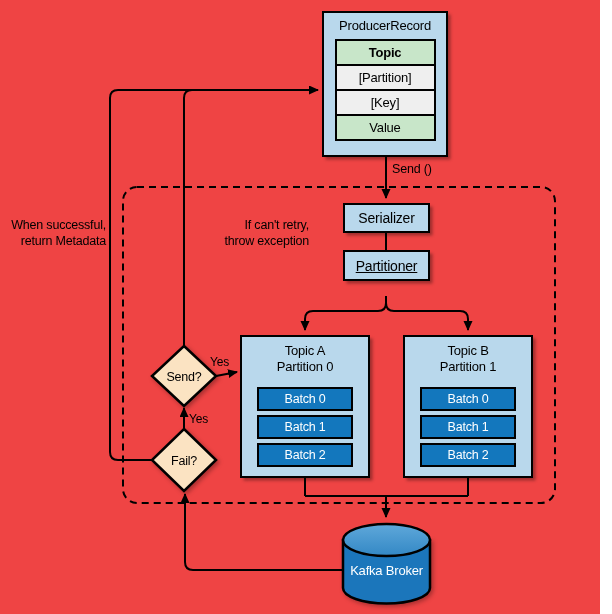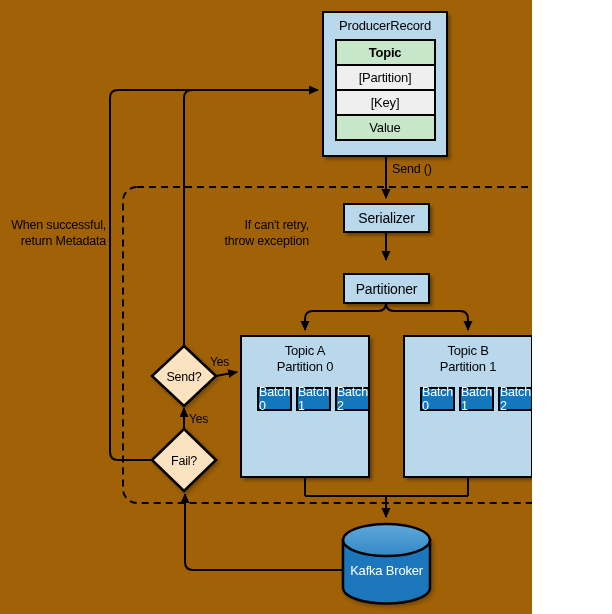--- a/index.html
+++ b/index.html
@@ -1,18 +1,18 @@
 <!DOCTYPE html>
 <html style="--box-blue: #b9d8ec; --row-green: #c8e6c9; --row-gray: #efefef; --batch-blue: #1377bd; --diamond-tan: #fbe3c2; --cylinder-body: #1b76bb; --cylinder-top-light: #5fa8da; --cylinder-top-dark: #3388c5; --line-black: #000000;"><head>
 <meta charset="utf-8">
 <style>
   html,body{margin:0;padding:0;background:#ffffff;}
   *{box-sizing:border-box;}
   #canvas{
-    position:relative;width:532px;height:614px;background:#a16207;overflow:hidden;
+    position:relative;width:600px;height:614px;background:#ef4444;overflow:hidden;
     font-family:"Liberation Sans","DejaVu Sans",sans-serif;color:#000;
     letter-spacing:-0.2px;
   }
   #wires{position:absolute;left:0;top:0;z-index:1;}
   .lbl{position:absolute;z-index:2;font-size:12.5px;line-height:1.28;white-space:nowrap;}
 
   
   .node{
     position:absolute;z-index:2;background:var(--box-blue);
     border:2px solid #000;box-shadow:2.5px 2.5px 3px rgba(0,0,0,.35);
@@ -27,28 +27,28 @@
     height:27px;margin-top:-2px;border:2px solid #000;
     display:flex;align-items:center;justify-content:center;font-size:13px;
   }
   .pr-row:first-child{margin-top:0;font-weight:bold;}
   .tone-green{background:var(--row-green);}
   .tone-gray{background:var(--row-gray);}
 
   
   .proc{display:flex;align-items:center;justify-content:center;font-size:14px;}
   .serializer{left:343px;top:203px;width:87px;height:30px;}
-  .partitioner{left:343px;top:273px;width:87px;height:31px;}
+  .partitioner{left:343px;top:250px;width:87px;height:31px;text-decoration:underline;}
 
   
   .pbox{height:143px;width:130px;}
   .pbox-a{left:240px;top:335px;}
   .pbox-b{left:403px;top:335px;}
   .pbox .node-title{margin-top:6px;line-height:16px;}
-  .batches{position:absolute;left:15px;right:15px;top:50px;display:flex;flex-direction:row;gap:4px;}
+  .batches{position:absolute;left:15px;right:15px;top:50px;display:flex;flex-direction:column;gap:4px;}
   .batch{
     height:24px;border:2px solid #000;background:var(--batch-blue);color:#fff;
     display:flex;align-items:center;justify-content:center;font-size:12.5px;
   }
 
   
   .diamond-lbl{width:64px;text-align:center;font-size:12.5px;}
   .retry-lbl{left:152px;top:369px;}
   .fail-lbl{left:152px;top:453px;}
 

